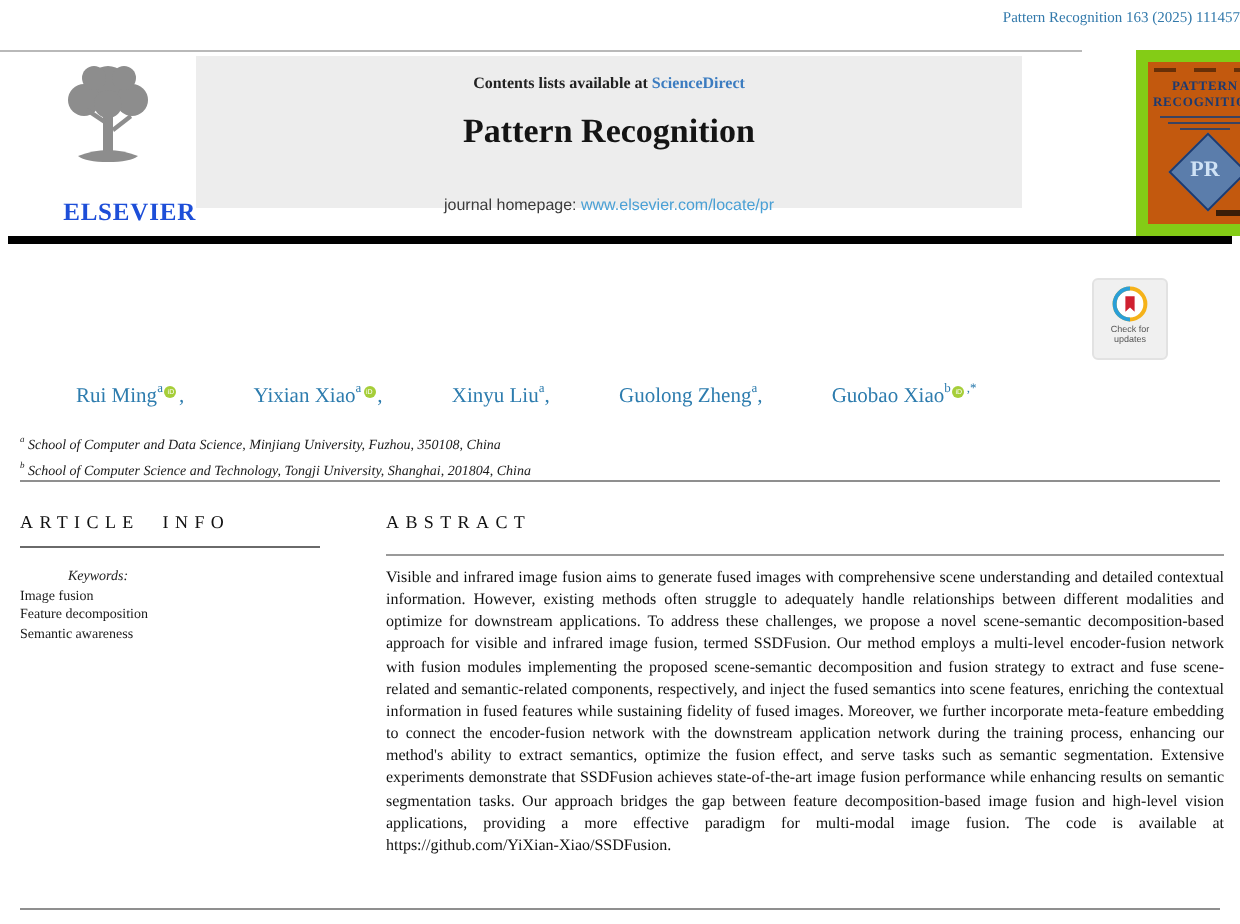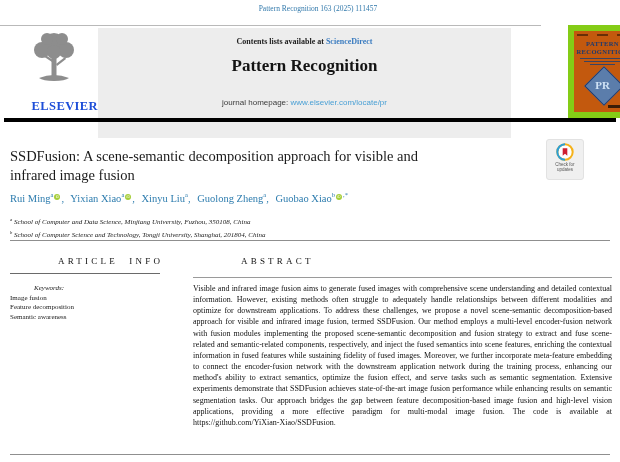--- a/index.html
+++ b/index.html
@@ -1,31 +1,31 @@
 <!DOCTYPE html>
 <html><head>
 <meta charset="utf-8">
 <style>
   html,body{margin:0;padding:0;background:#ffffff;}
   .page{position:relative;width:620px;height:462px;background:#fff;
         font-family:"Liberation Serif",serif;color:#1a1a1a;overflow:hidden;}
 
-  .citation{position:absolute;top:4px;left:16px;right:0;text-align:center;
+  .citation{position:absolute;top:4px;left:16px;right:0;text-align:right;
             font-size:7.5px;color:#3279ab;}
 
   .topline{position:absolute;top:25px;left:0;width:541px;height:1px;background:#b9b9b9;}
 
   
   .logo-box{position:absolute;left:10px;top:29px;width:88px;height:87px;background:#fff;text-align:center;}
   .tree{display:block;margin:1px auto 0 auto;}
   .elsevier-word{position:absolute;bottom:2px;left:0;right:0;
                  font-weight:bold;font-size:12.5px;letter-spacing:.4px;color:#1d4ed8;text-align:right;}
 
   
-  .banner{position:absolute;left:98px;top:28px;width:413px;height:110px;background:#ededed;text-align:center;}
+  .banner{position:absolute;left:98px;top:28px;width:413px;height:76px;background:#ededed;text-align:center;}
   .contents-line{position:absolute;top:9px;left:0;right:0;font-size:8px;font-weight:bold;color:#222;}
   .sciencedirect{color:#3b7cc0;text-decoration:none;cursor:pointer;}
   .banner-title{position:absolute;top:28px;left:0;right:0;font-size:17px;font-weight:600;color:#141414;}
   .homepage-line{position:absolute;top:70px;left:0;right:0;font-size:8px;
                  font-family:Liberation Sans, sans-serif;color:#3a3a3a;}
   .homepage-url{color:#4aa0d5;cursor:pointer;}
 
   
   .cover{position:absolute;left:543px;top:25px;width:69px;height:93px;background:#c3590e;
          border:6px solid #84cc16;box-sizing:border-box;margin-left:25px;}
@@ -45,35 +45,35 @@
   
   .title{position:absolute;left:10px;top:147px;width:525px;font-size:14.5px;line-height:19px;color:#1b1b1b;}
   .check-badge{position:absolute;left:546px;top:139px;width:38px;height:41px;background:#f0f0f0;
                border:1px solid #e2e2e2;border-radius:3px;text-align:center;cursor:pointer;box-sizing:border-box;}
   .check-badge svg{display:block;margin:2px auto 0 auto;}
   .check-text{font-family:"Liberation Sans",sans-serif;font-size:4.5px;line-height:5px;color:#555;}
 
   
   .authors{position:absolute;left:10px;top:191px;font-size:10.5px;color:#2d7cae;}
   .authors sup{font-size:6.5px;}
-  .author-name{cursor:pointer;}
+  .author-name{cursor:pointer;margin-left:28px;}
   .author-sep{margin-right:4px;}
   .orcid{display:inline-block;width:6px;height:6px;border-radius:50%;background:#a6ce39;color:#fff;
          font-family:"Liberation Sans",sans-serif;font-size:3.5px;line-height:6px;text-align:center;
          vertical-align:4px;margin:0 1px;cursor:pointer;}
 
   
   .affiliations{position:absolute;left:10px;top:215px;font-size:7px;font-style:italic;
                 color:#1a1a1a;line-height:9.5px;}
   .affiliations sup{font-size:4.5px;font-style:italic;}
 
   .rule-full{position:absolute;left:10px;top:240px;width:600px;height:1px;background:#8f8f8f;}
 
   
-  .sec-heading{position:absolute;top:256px;font-size:9px;letter-spacing:3.2px;word-spacing:6px;color:#111;margin-left:48px;}
+  .sec-heading{position:absolute;top:256px;font-size:9px;letter-spacing:3.2px;word-spacing:6px;color:#111;}
   .h-artinfo{left:10px;}
   .h-abstract{left:193px;}
   .artinfo-rule{position:absolute;left:10px;top:273px;width:150px;height:1px;background:#6a6a6a;}
   .abstract-rule{position:absolute;left:193px;top:277px;width:419px;height:1px;background:#9a9a9a;}
 
   .keywords-label{position:absolute;left:10px;top:284px;font-size:7px;font-style:italic;color:#1a1a1a;margin-left:24px;}
   .keywords{position:absolute;left:10px;top:294px;font-size:7px;line-height:9.3px;color:#1a1a1a;}
 
   .abstract-text{position:absolute;left:193px;top:283px;width:419px;font-size:8px;
                  line-height:11.15px;text-align:justify;color:#111;}
@@ -127,24 +127,20 @@
     <div class="cover-sub" style="top:27px"></div>
     <div class="cover-sub" style="top:30px;left:10px;right:10px"></div>
     <div class="cover-sub" style="top:33px;left:16px;right:16px"></div>
     <div class="cover-diamond"></div>
     <div class="cover-monogram">PR</div>
     <div class="cover-bottombar"></div>
   </div>
 
   <div class="thick-rule"></div>
 
-  <div class="title">
-    <div>SSDFusion: A scene-semantic decomposition approach for visible and</div>
-    <div>infrared image fusion</div>
-  </div>
 
   <div class="check-badge">
     <svg width="20" height="20" viewBox="0 0 26 26">
       <circle cx="13" cy="13" r="10" fill="#ffffff" stroke="#f5b21a" stroke-width="2.6"></circle>
       <path d="M13,3 A10,10 0 0 0 13,23" fill="none" stroke="#2a9fd8" stroke-width="2.6"></path>
       <path d="M10,8 h6 v10 l-3,-2.8 l-3,2.8 z" fill="#cf2030"></path>
     </svg>
     <div class="check-text">
       <div>Check for</div>
       <div>updates</div>

